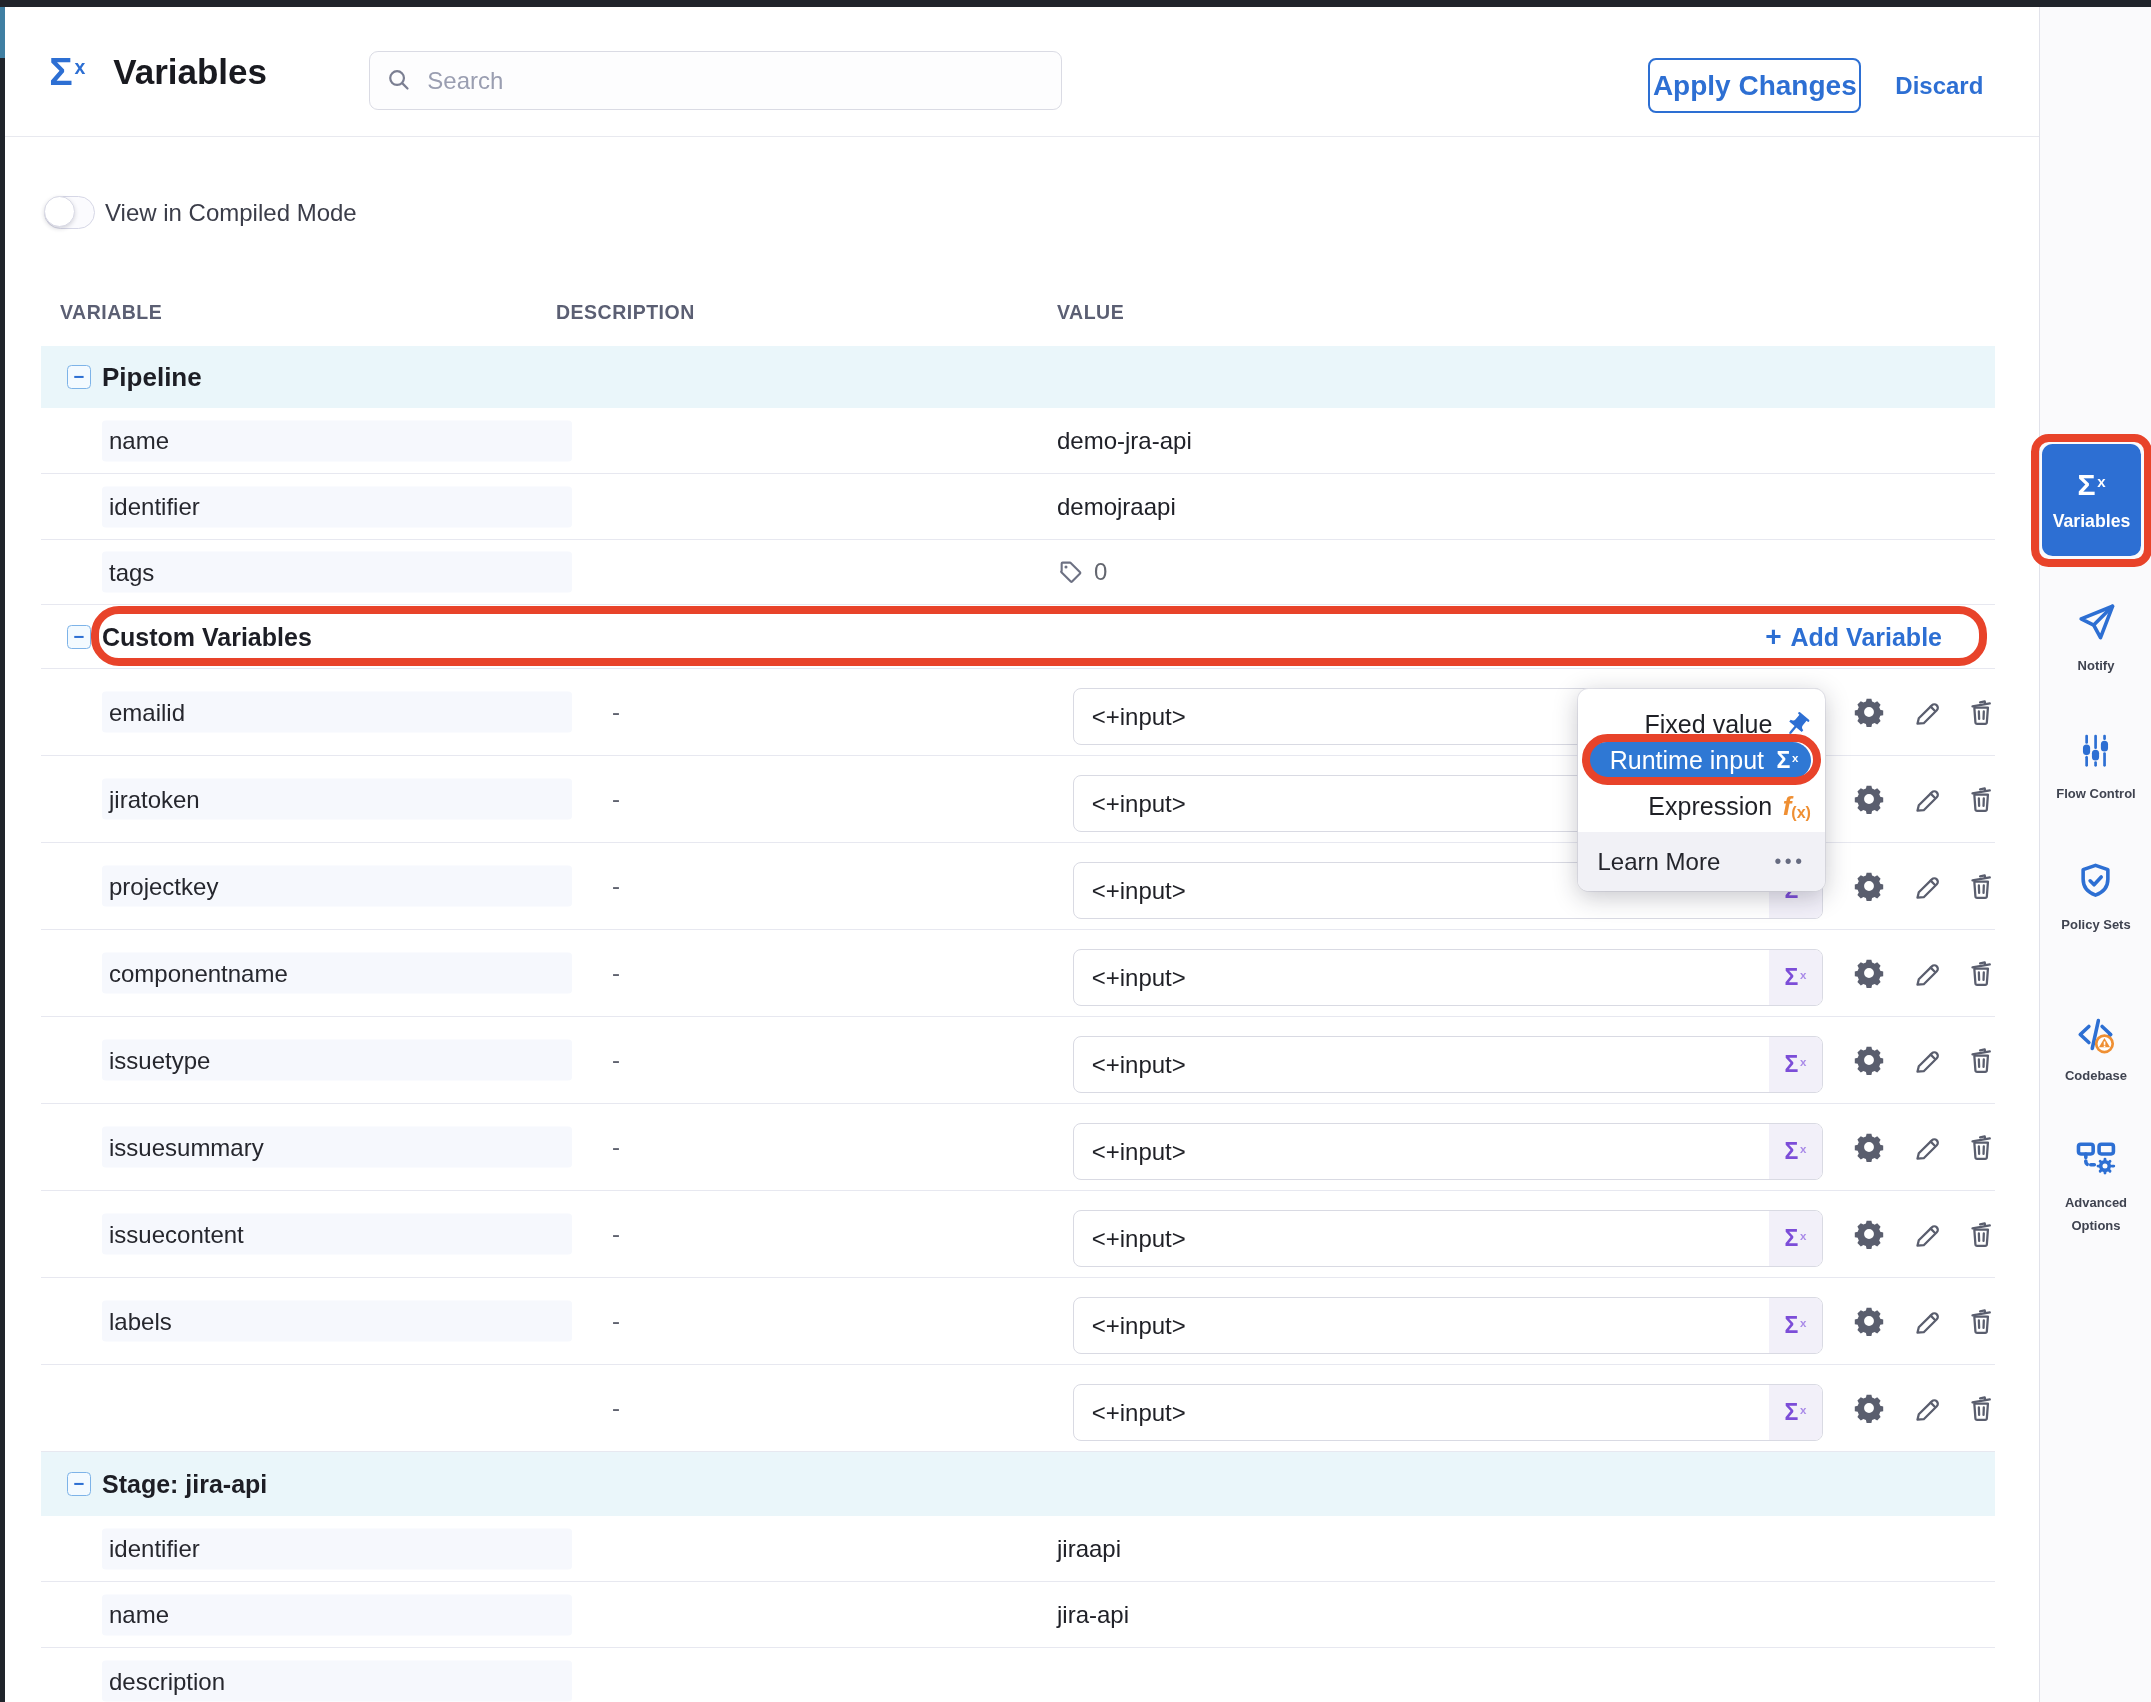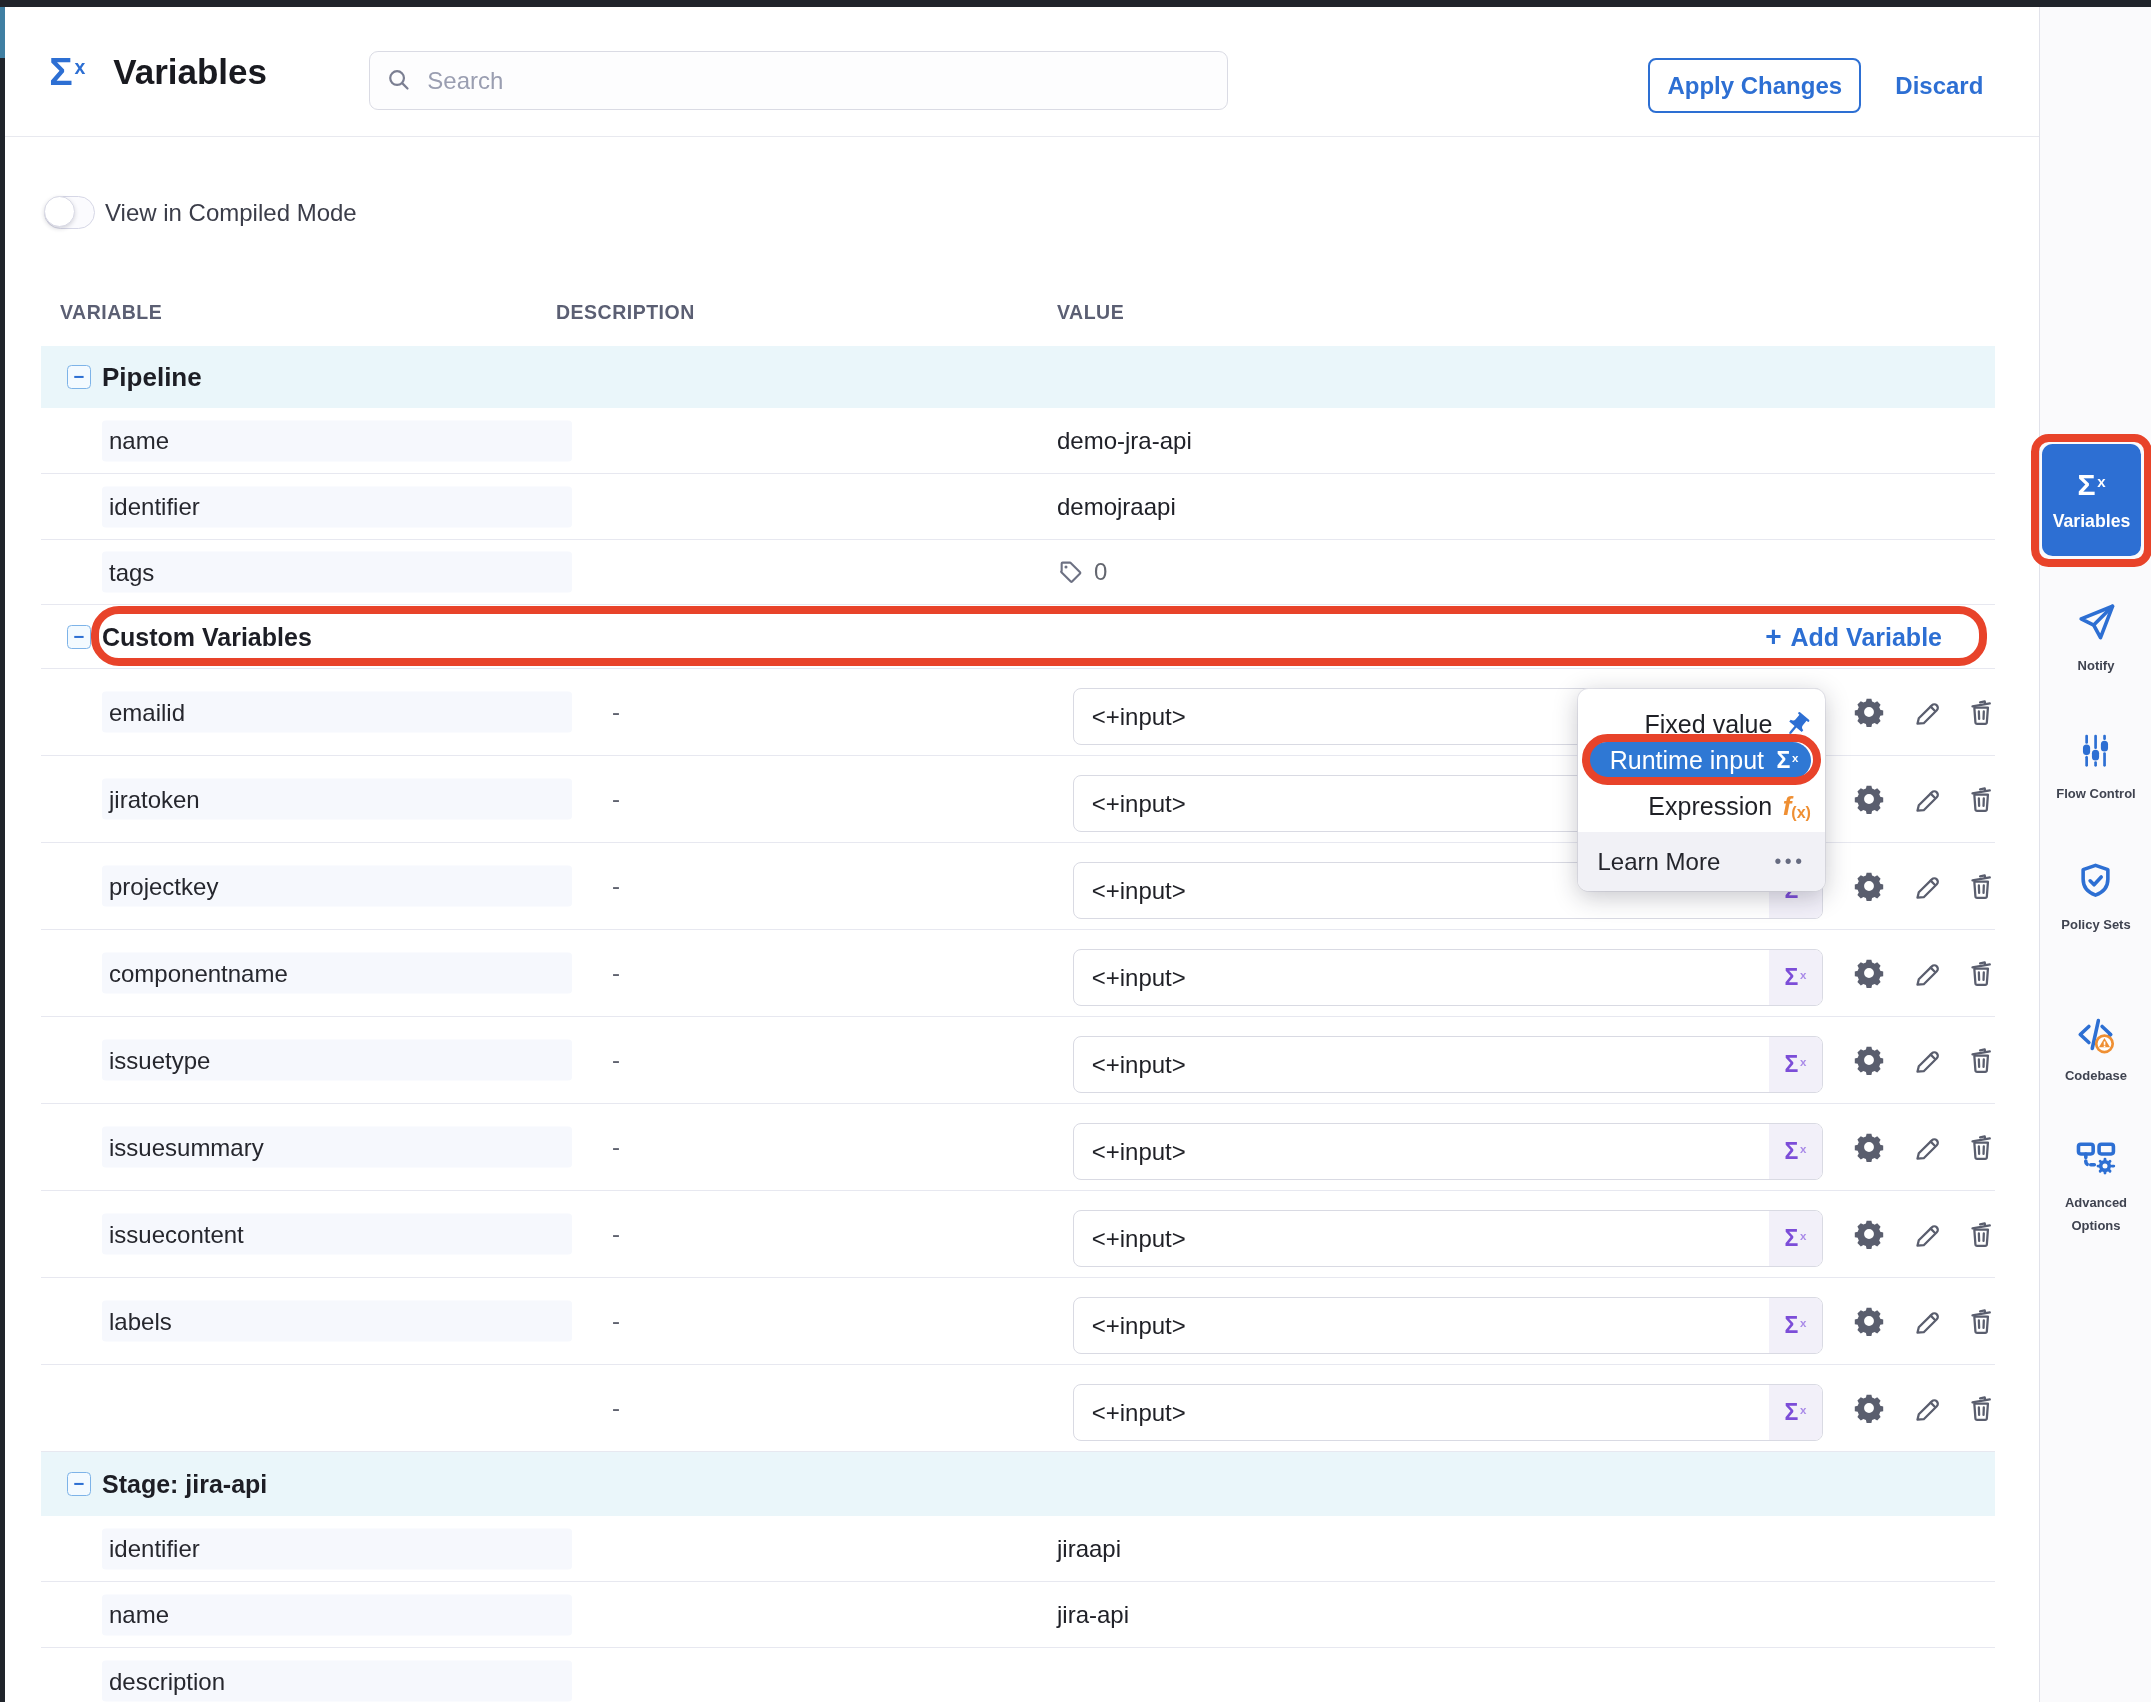--- a/index.html
+++ b/index.html
@@ -13,25 +13,25 @@
   #top-strip{left:0;top:0;width:2151px;height:7px;background:#20242b;}
   #left-strip{left:0;top:0;width:5.3px;height:1702px;background:#20242b;}
   #left-accent{left:0;top:7px;width:5.3px;height:51px;background:#3f7fa2;}
 
   
   #page-header{left:5.3px;top:7px;width:2034px;height:129px;background:#fff;border-bottom:1.8px solid #e8e9ef;}
   .sx{display:inline-block;font-weight:700;white-space:nowrap;}
   .sx i{font-style:normal;font-size:.5em;position:relative;top:-.55em;margin-left:1.8px;font-weight:700;}
   #hdr-sigma{left:44px;top:43px;font-size:39px;color:#2d6fd3;}
   #page-title{left:108px;top:45px;font-size:35px;font-weight:700;color:#191a20;}
-  #search-box{left:364px;top:44px;width:859px;height:59px;border:1.8px solid #dadbe4;border-radius:8.9px;background:#fdfdfe;display:flex;align-items:center;box-sizing:border-box;padding:0 16px;}
+  #search-box{left:364px;top:44px;width:693px;height:59px;border:1.8px solid #dadbe4;border-radius:8.9px;background:#fdfdfe;display:flex;align-items:center;box-sizing:border-box;padding:0 16px;}
   #search-box svg{flex:0 0 auto;margin-right:12.4px;}
   #search-input{border:none;outline:none;background:transparent;font-size:24px;color:#333;width:100%;font-family:inherit;}
   #search-input::placeholder{color:#9a9eb1;}
-  #apply-btn{left:1643px;top:51px;width:213px;height:55px;border:2.7px solid #2d6fd3;border-radius:8px;color:#2d6fd3;font-size:24px;font-weight:700;display:flex;align-items:center;justify-content:center;background:#fff;box-sizing:border-box;cursor:pointer;}
+  #apply-btn{left:1643px;top:51px;width:213px;height:55px;border:2.7px solid #2d6fd3;border-radius:8px;color:#2d6fd3;font-size:28px;font-weight:700;display:flex;align-items:center;justify-content:center;background:#fff;box-sizing:border-box;cursor:pointer;}
   #discard-btn{left:1890px;top:51px;height:55px;display:flex;align-items:center;font-size:24px;font-weight:600;color:#2d6fd3;cursor:pointer;}
 
   
   #toggle{left:44px;top:196px;width:51px;height:33px;border:1.8px solid #d6d7e6;border-radius:17px;background:#fbfbfe;box-sizing:border-box;}
   #toggle-knob{position:absolute;left:-0.9px;top:-0.9px;width:31px;height:31px;border-radius:50%;background:#fff;border:1.8px solid #d9dae6;box-sizing:border-box;box-shadow:0 1.8px 4.4px rgba(40,41,61,.18);}
   #toggle-label{left:105px;top:199px;font-size:24px;color:#3b3d49;}
 
   
   .thead{top:301px;font-size:19.5px;font-weight:700;color:#5b5f73;letter-spacing:0.5px;}
   #th-variable{left:60px;}

